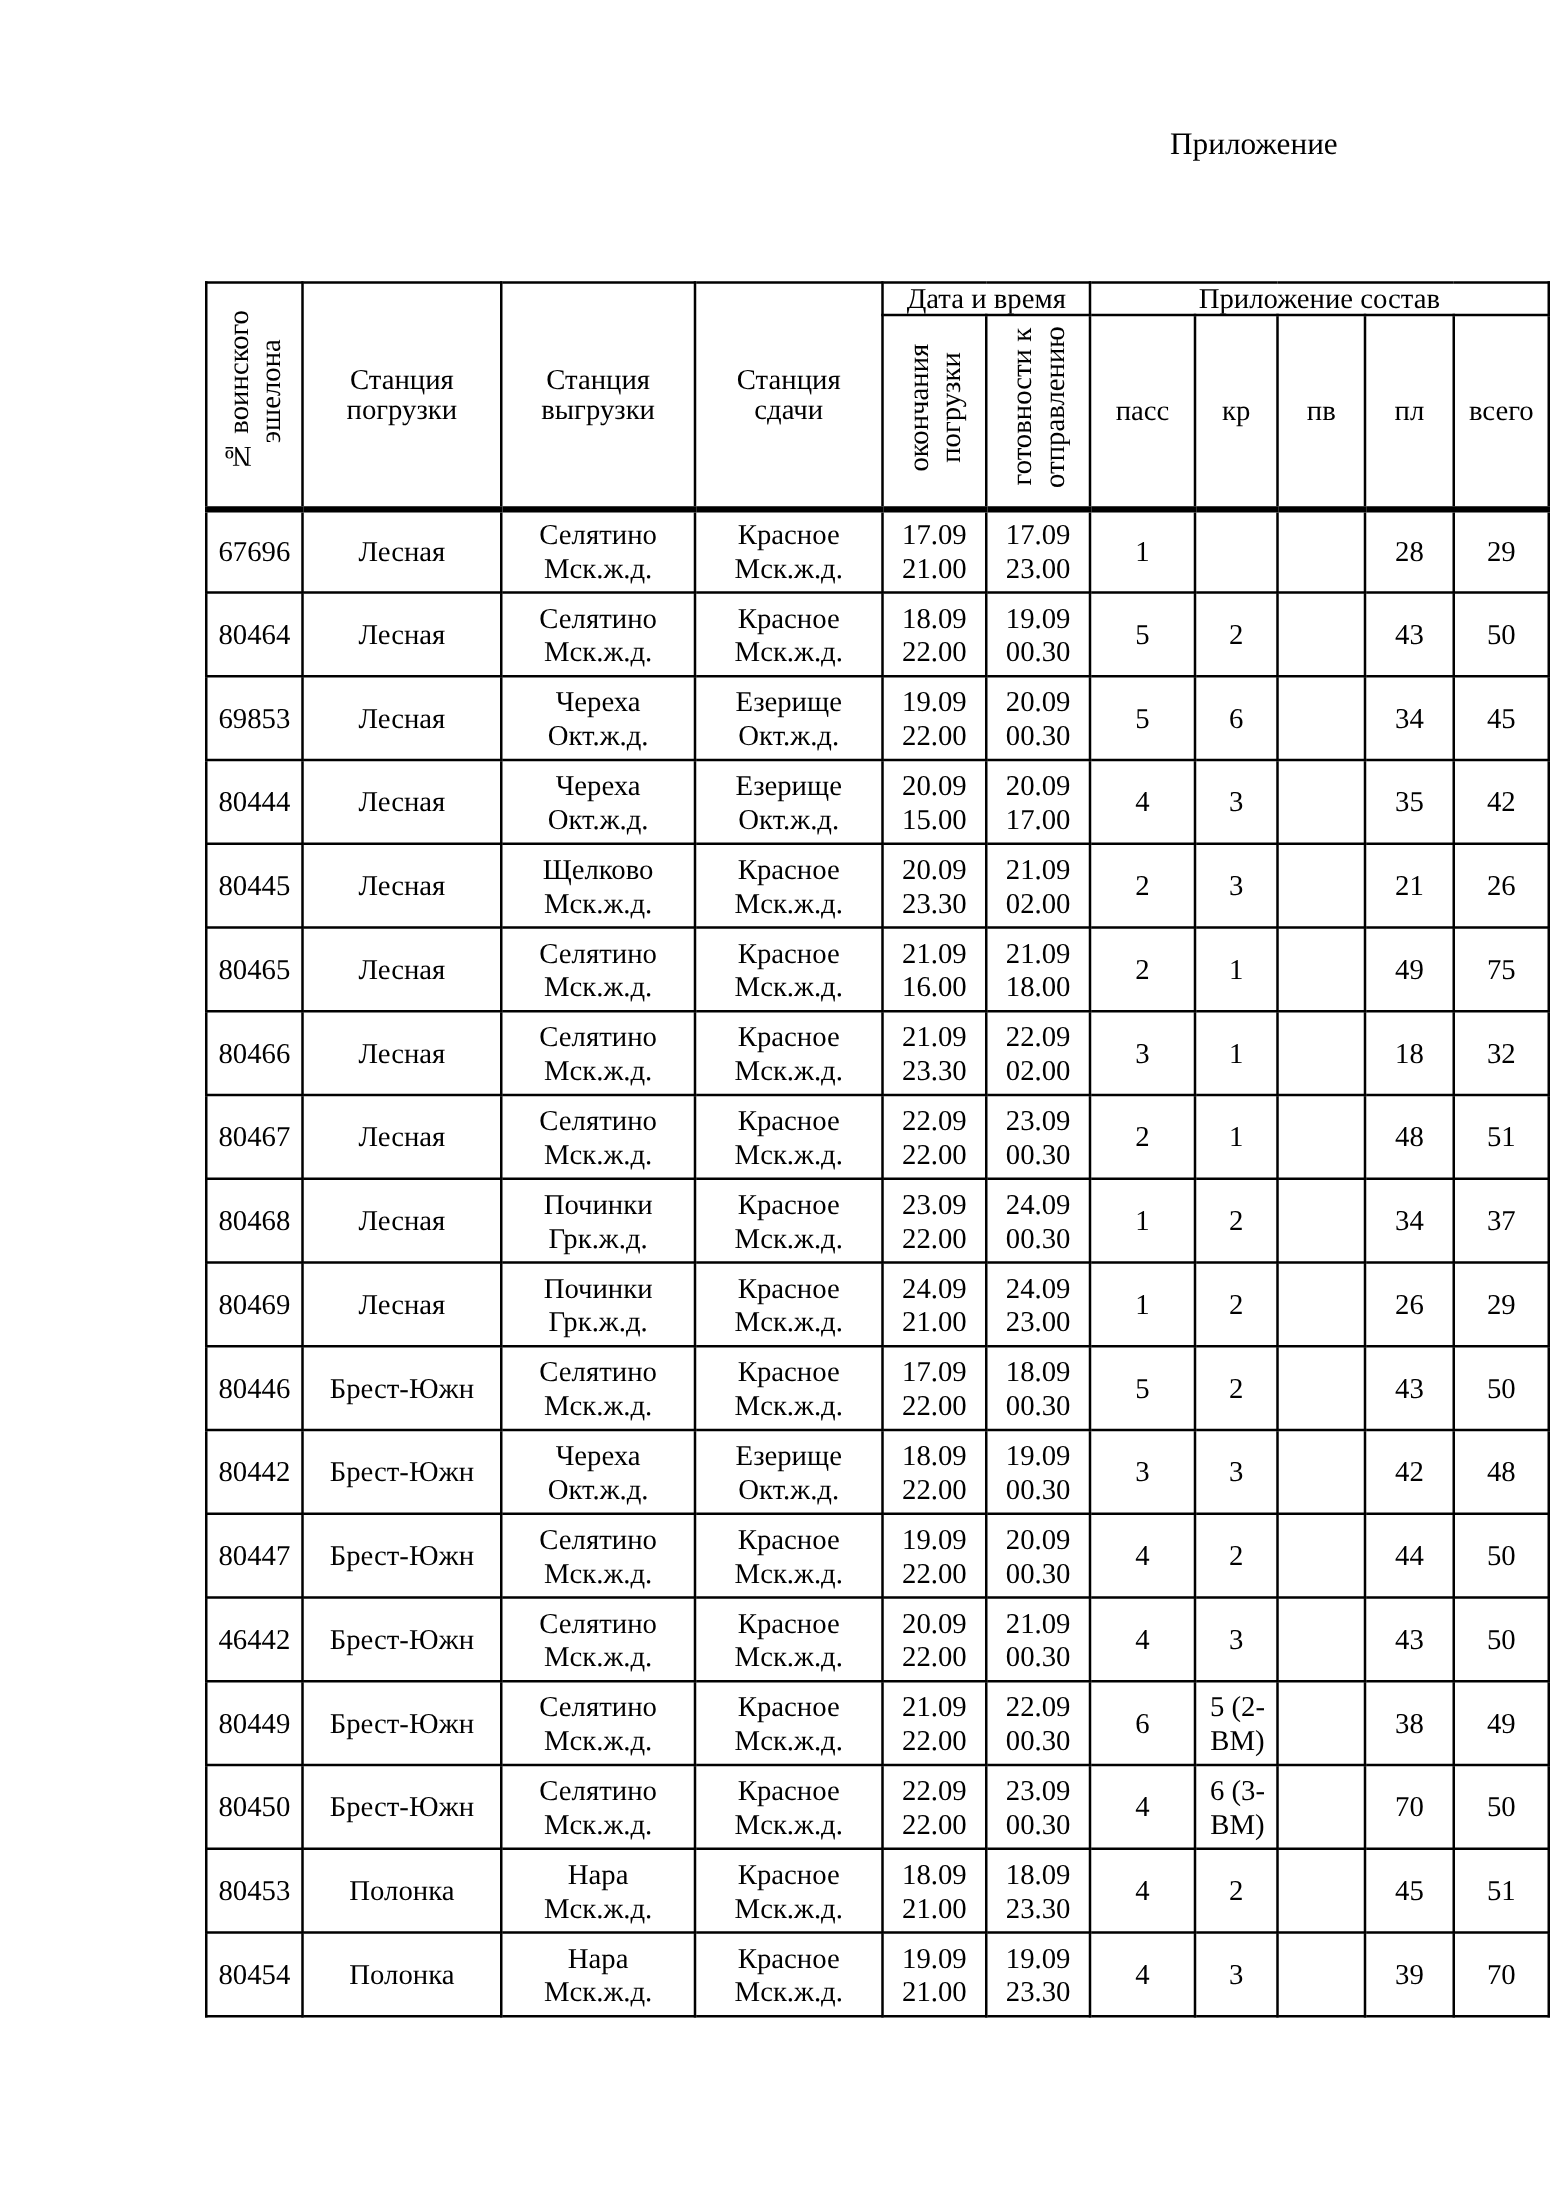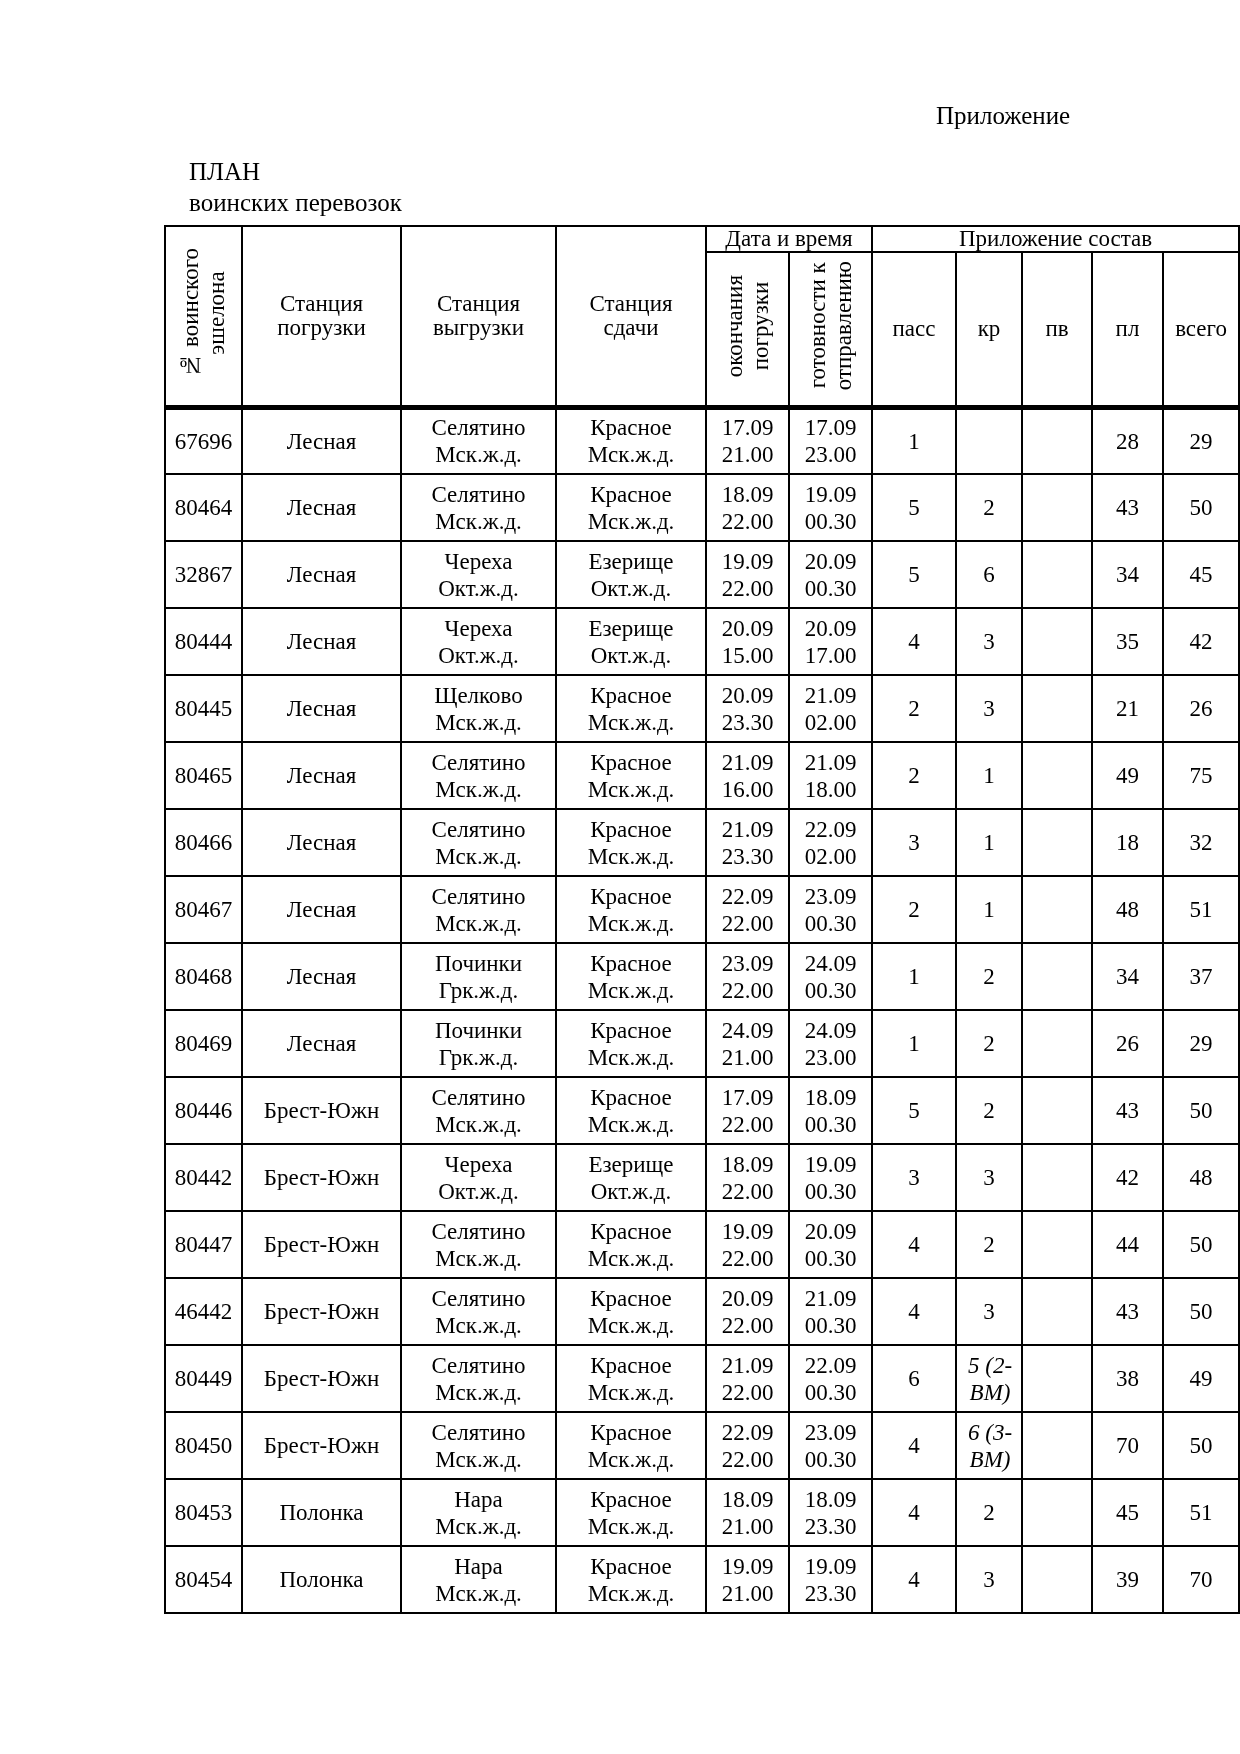--- a/index.html
+++ b/index.html
@@ -45,33 +45,29 @@
   thead tr.cols { height:155px; }
   tbody tr { height:67px; }
   .thick { border-bottom-width:5px !important; }
   .vtext {
     writing-mode:vertical-rl;
     transform:rotate(180deg);
     display:inline-block;
     line-height:26px;
     white-space:pre-line;
   }
-  .left-wrap { text-align:center; padding-left:4px !important;font-style:italic; }
+  .left-wrap { text-align:center; padding-left:4px !important; }
 </style>
 </head>
 <body>
 
 <div class="sheet">
 
   <div class="appendix">Приложение</div>
 
-  <div class="title-block">
-    <div>ПЛАН</div>
-    <div>воинских перевозок</div>
-  </div>
 
   <table class="plan">
     <colgroup>
       <col style="width:77px">
       <col style="width:159px">
       <col style="width:155px">
       <col style="width:150px">
       <col style="width:83px">
       <col style="width:83px">
       <col style="width:84px">
@@ -134,21 +130,21 @@
 22.00</td>
           <td>19.09
 00.30</td>
           <td>5</td>
           <td>2</td>
           <td></td>
           <td>43</td>
           <td>50</td>
         </tr>
         <tr>
-          <td>32867</td>
+          <td>69853</td>
           <td>Лесная</td>
           <td>Череха
 Окт.ж.д.</td>
           <td>Езерище
 Окт.ж.д.</td>
           <td>19.09
 22.00</td>
           <td>20.09
 00.30</td>
           <td>5</td>

